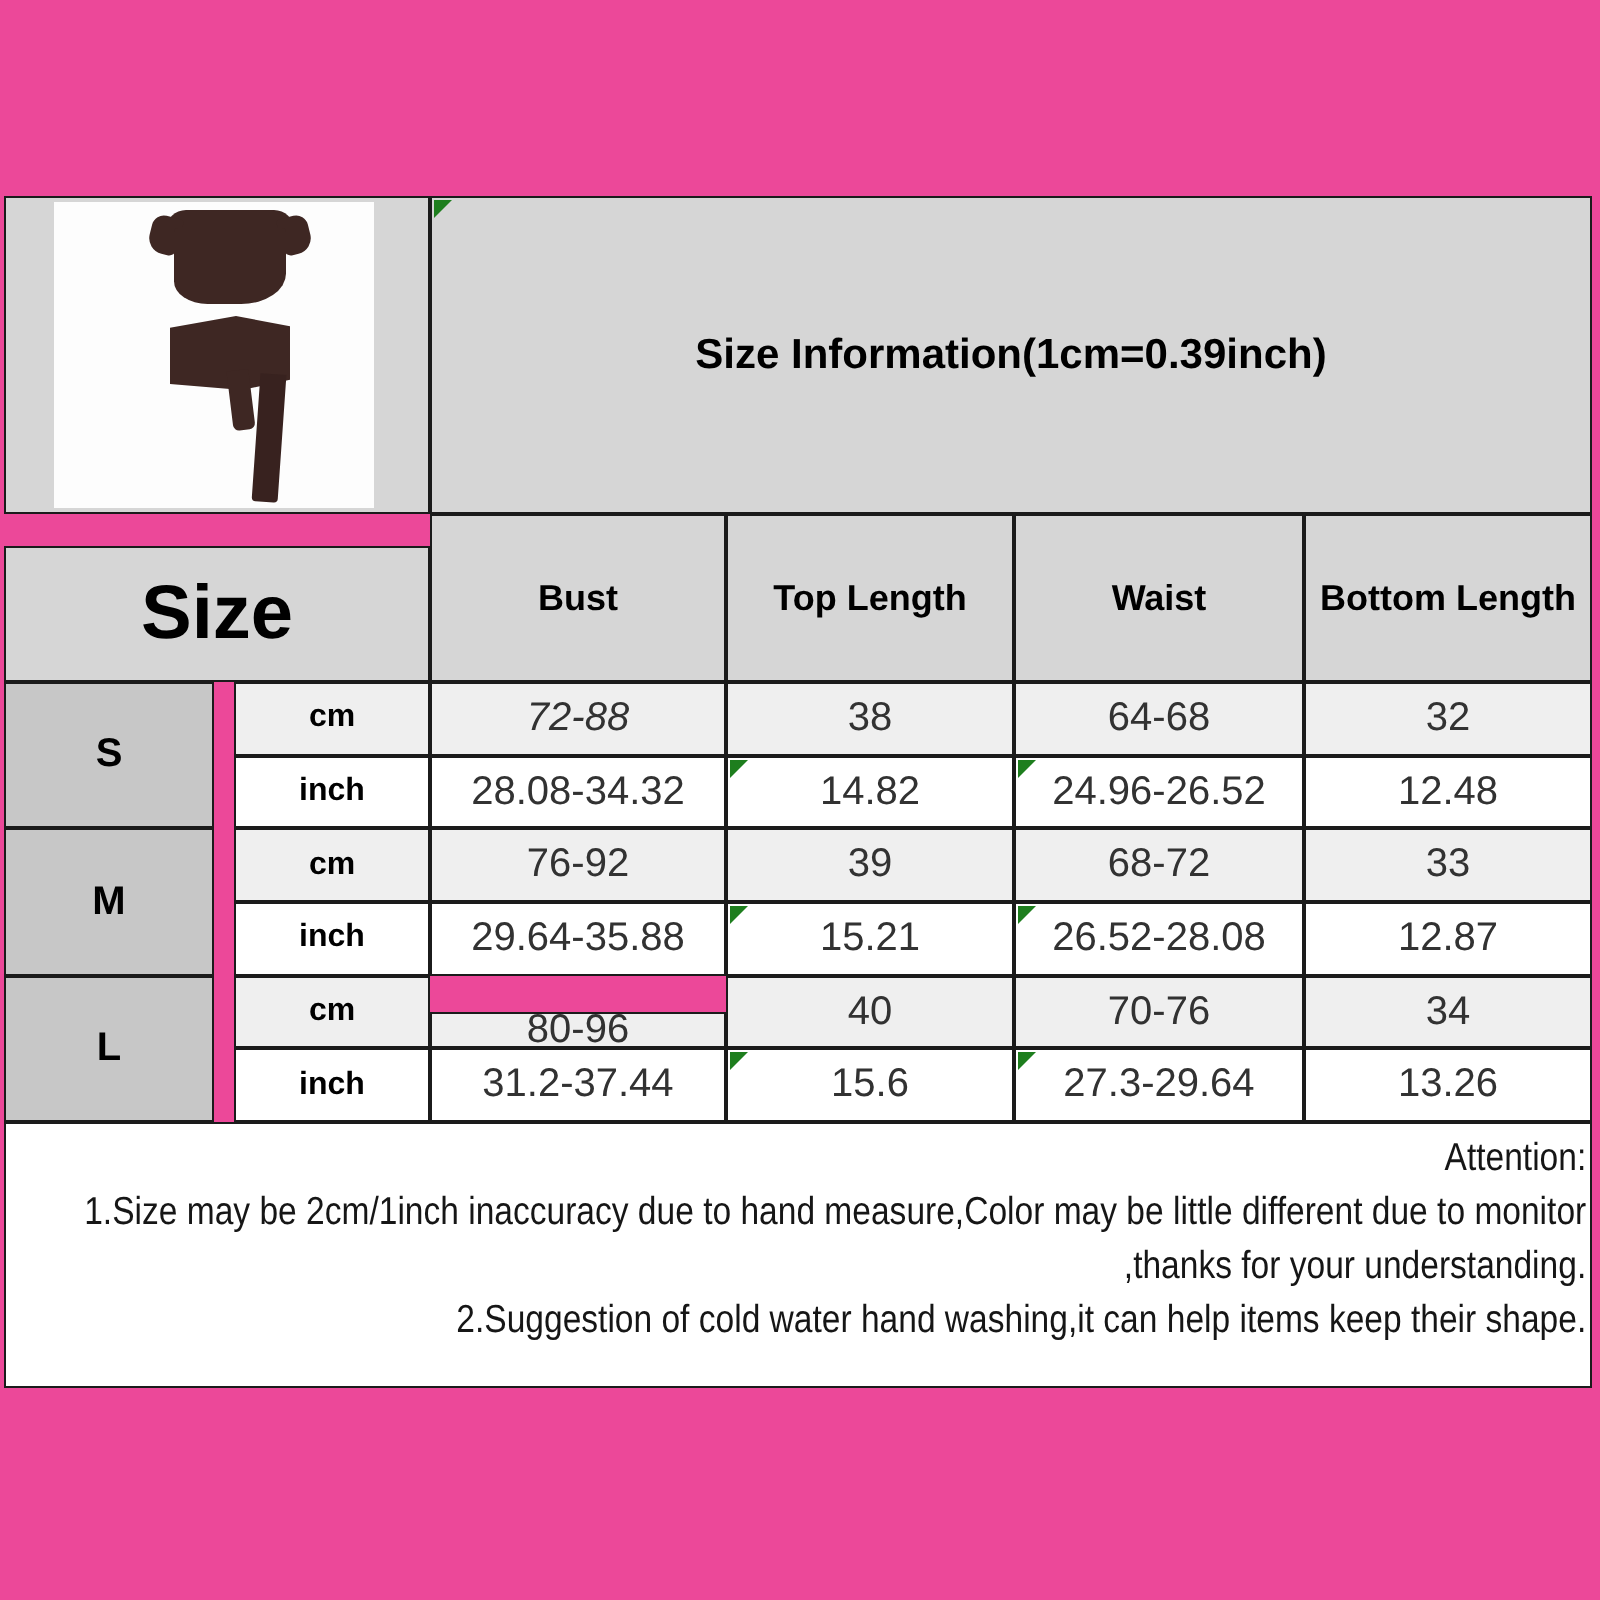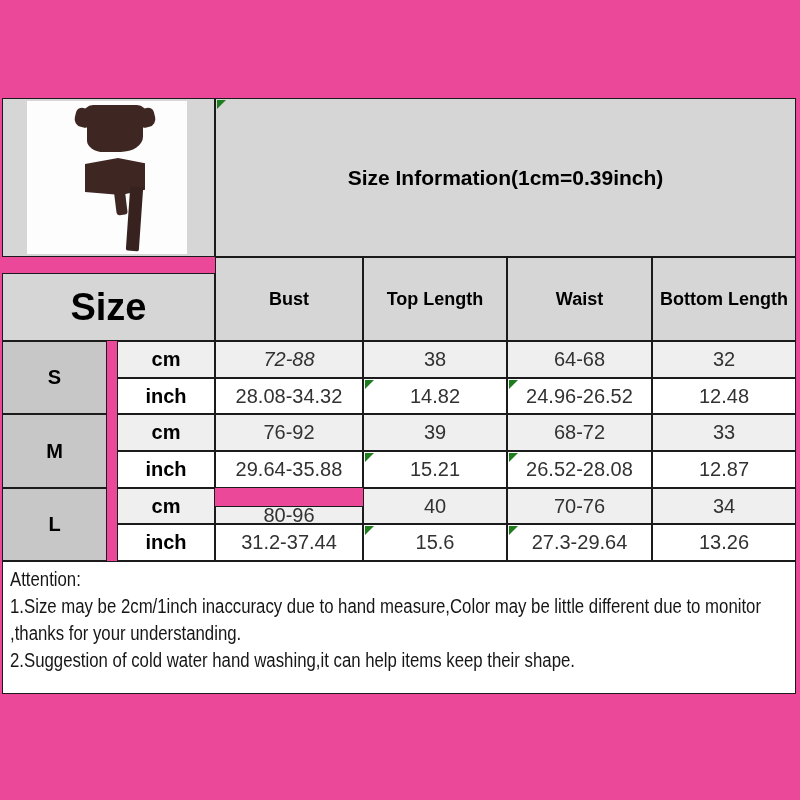--- a/index.html
+++ b/index.html
@@ -12,39 +12,39 @@
   .cell{border:1px solid #1b1b1b;box-sizing:border-box;position:relative;
         display:flex;align-items:center;justify-content:center;}
   .gray{background:#d6d6d6;}
   .dgray{background:#c7c7c7;}
   .lgray{background:#efefef;}
   .white{background:#ffffff;}
   .title-cell{font-weight:bold;font-size:21px;letter-spacing:0;}
   .size-head{font-weight:bold;font-size:38px;margin-top:16px;}
   .col-head{font-weight:bold;font-size:18px;}
   .slm{font-weight:bold;font-size:20px;}
-  .unit{font-weight:bold;font-size:20px;margin-left:10px;}
+  .unit{font-weight:bold;font-size:16px;margin-left:10px;}
   .val{font-size:20px;color:#323232;}
   
   .flag::before{content:"";position:absolute;top:1px;left:1px;width:0;height:0;
                 border-top:9px solid #1e7e1e;border-right:9px solid transparent;}
   
   .img-cell{justify-content:flex-start;align-items:flex-start;}
   .photo{position:absolute;left:24px;top:2px;width:160px;height:153px;background:#fdfdfd;}
   .garment{position:absolute;background:#3e2723;}
   .g-band{left:56px;top:4px;width:64px;height:15px;border-radius:10px 10px 4px 4px;}
   .g-sleeve-l{left:48px;top:7px;width:15px;height:19px;border-radius:6px 2px 4px 8px;transform:rotate(14deg);}
   .g-sleeve-r{left:113px;top:7px;width:15px;height:19px;border-radius:2px 6px 8px 4px;transform:rotate(-14deg);}
   .g-bodice{left:60px;top:13px;width:56px;height:38px;border-radius:2px 2px 40% 30%;}
   .g-skirt{left:58px;top:57px;width:60px;height:37px;
            clip-path:polygon(0 16%,55% 0,100% 14%,100% 86%,60% 100%,0 92%);}
   .g-sash-short{left:88px;top:84px;width:11px;height:30px;transform:rotate(-7deg);border-radius:0 0 3px 3px;}
   .g-sash-long{left:101px;top:86px;width:13px;height:64px;transform:rotate(4deg);border-radius:0 0 2px 2px;background:#38221f;}
   
-  .attention-cell{display:block;background:#fff;padding:4px 0 8px 7px;text-align:left;}
+  .attention-cell{display:block;background:#fff;padding:4px 0 8px 7px;text-align:right;}
   .att-line{font-size:19.5px;line-height:27px;color:#161616;white-space:nowrap;
             transform:scaleX(0.86);transform-origin:0 50%;width:116%;}
 </style>
 </head>
 <body>
 
 <div class="canvas">
   <div class="sheet">
 
     <div class="cell gray img-cell" style="grid-column:1/3;grid-row:1/2;">

